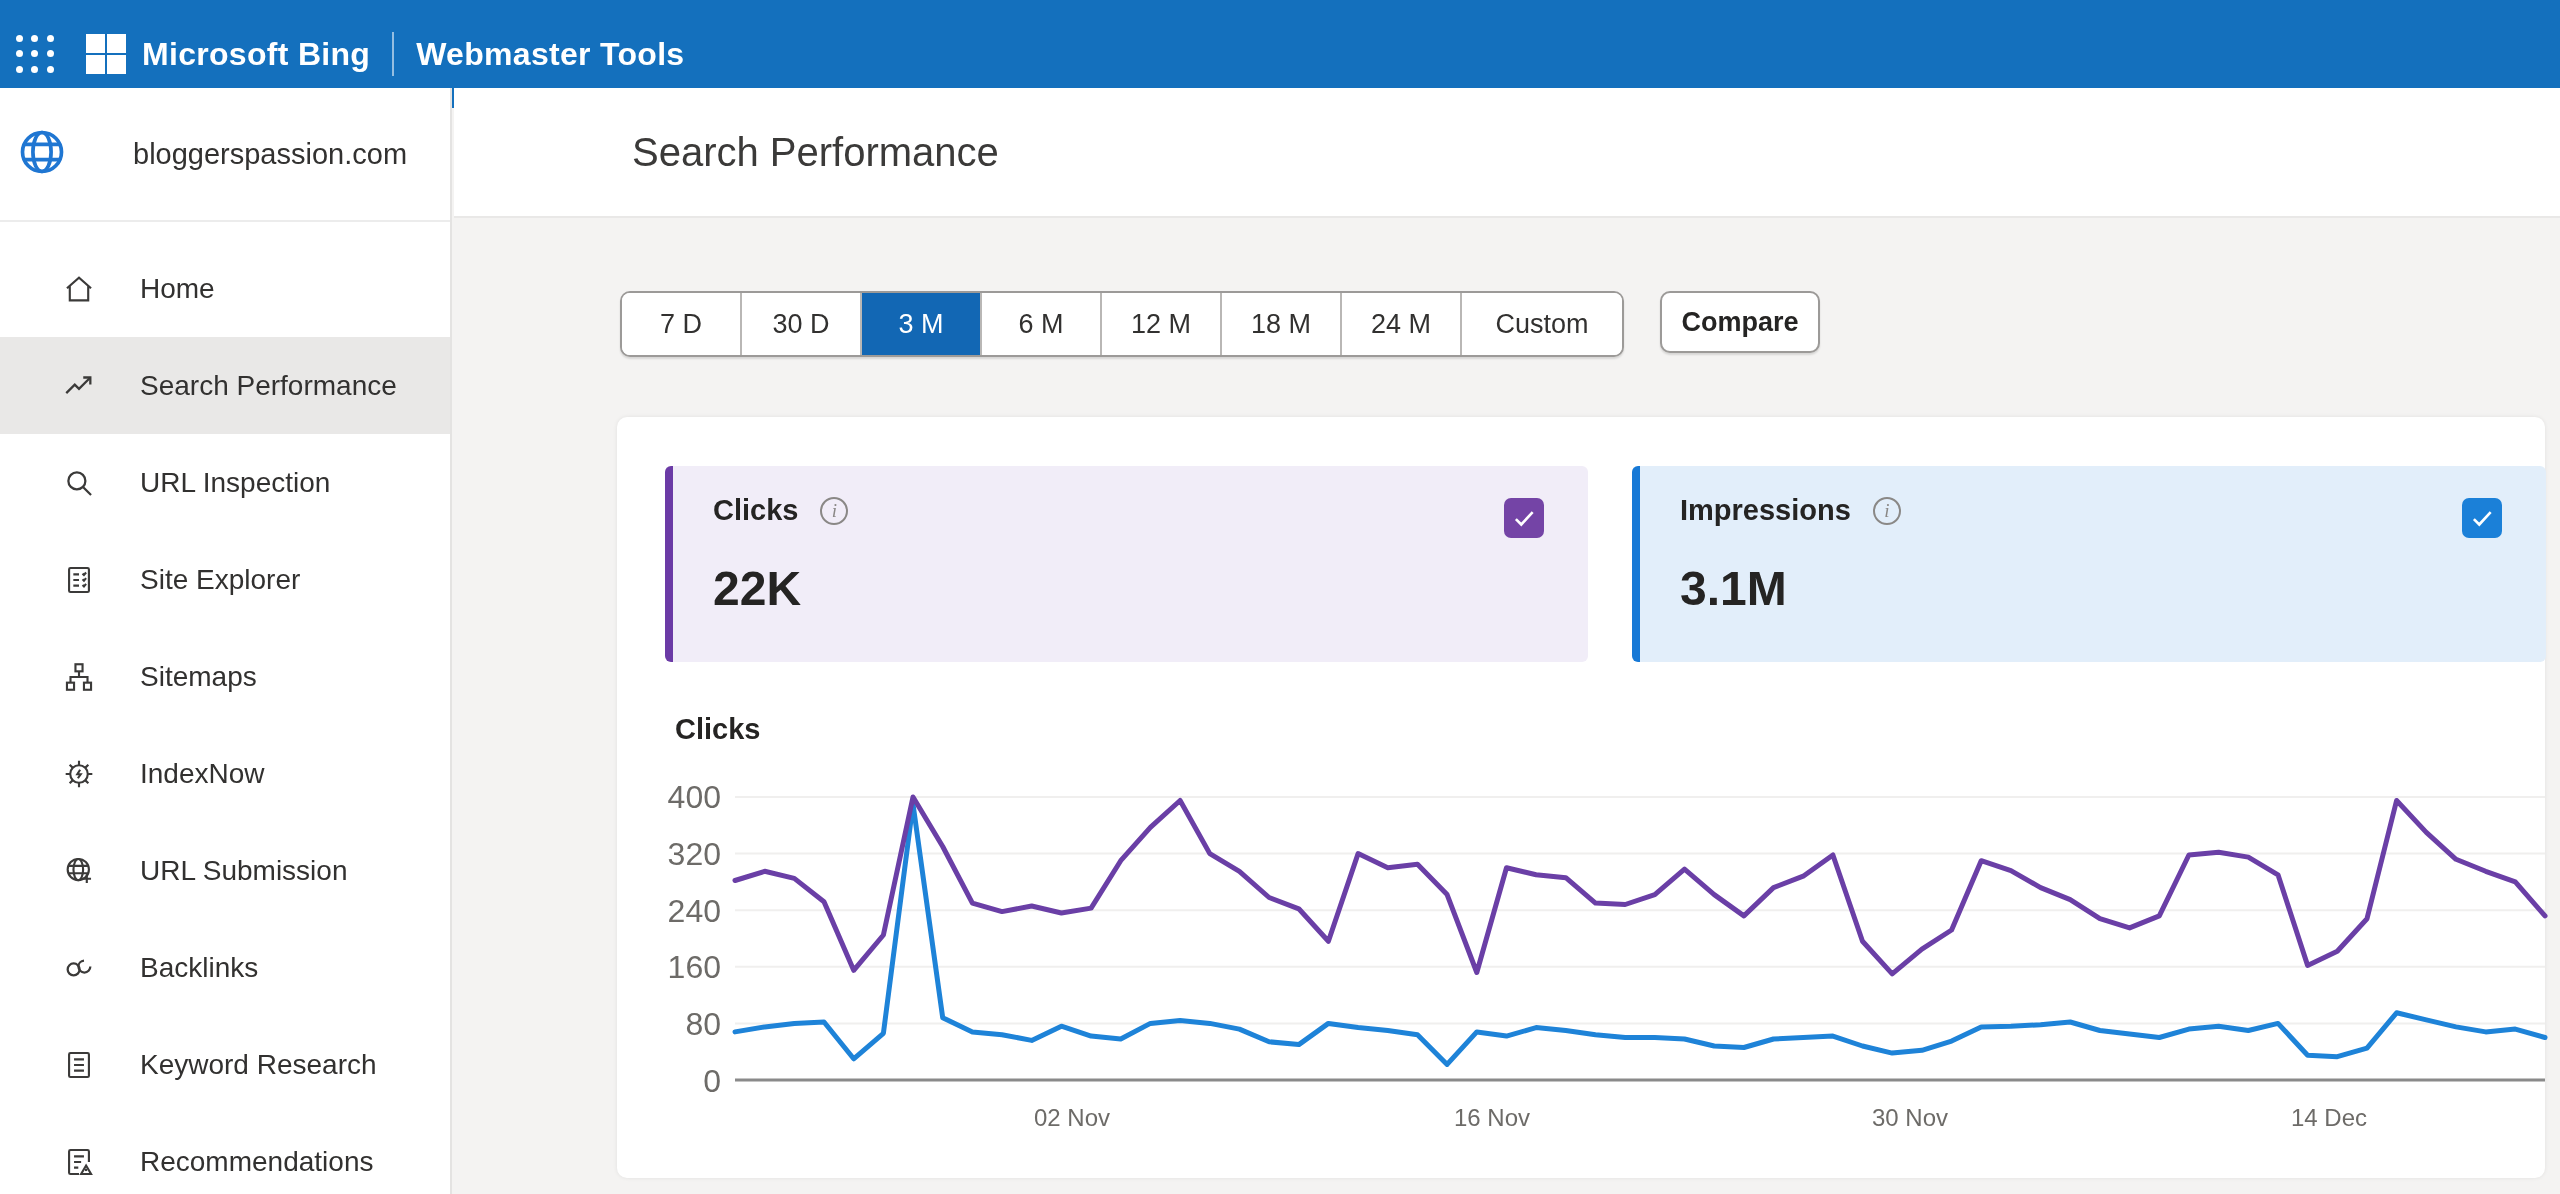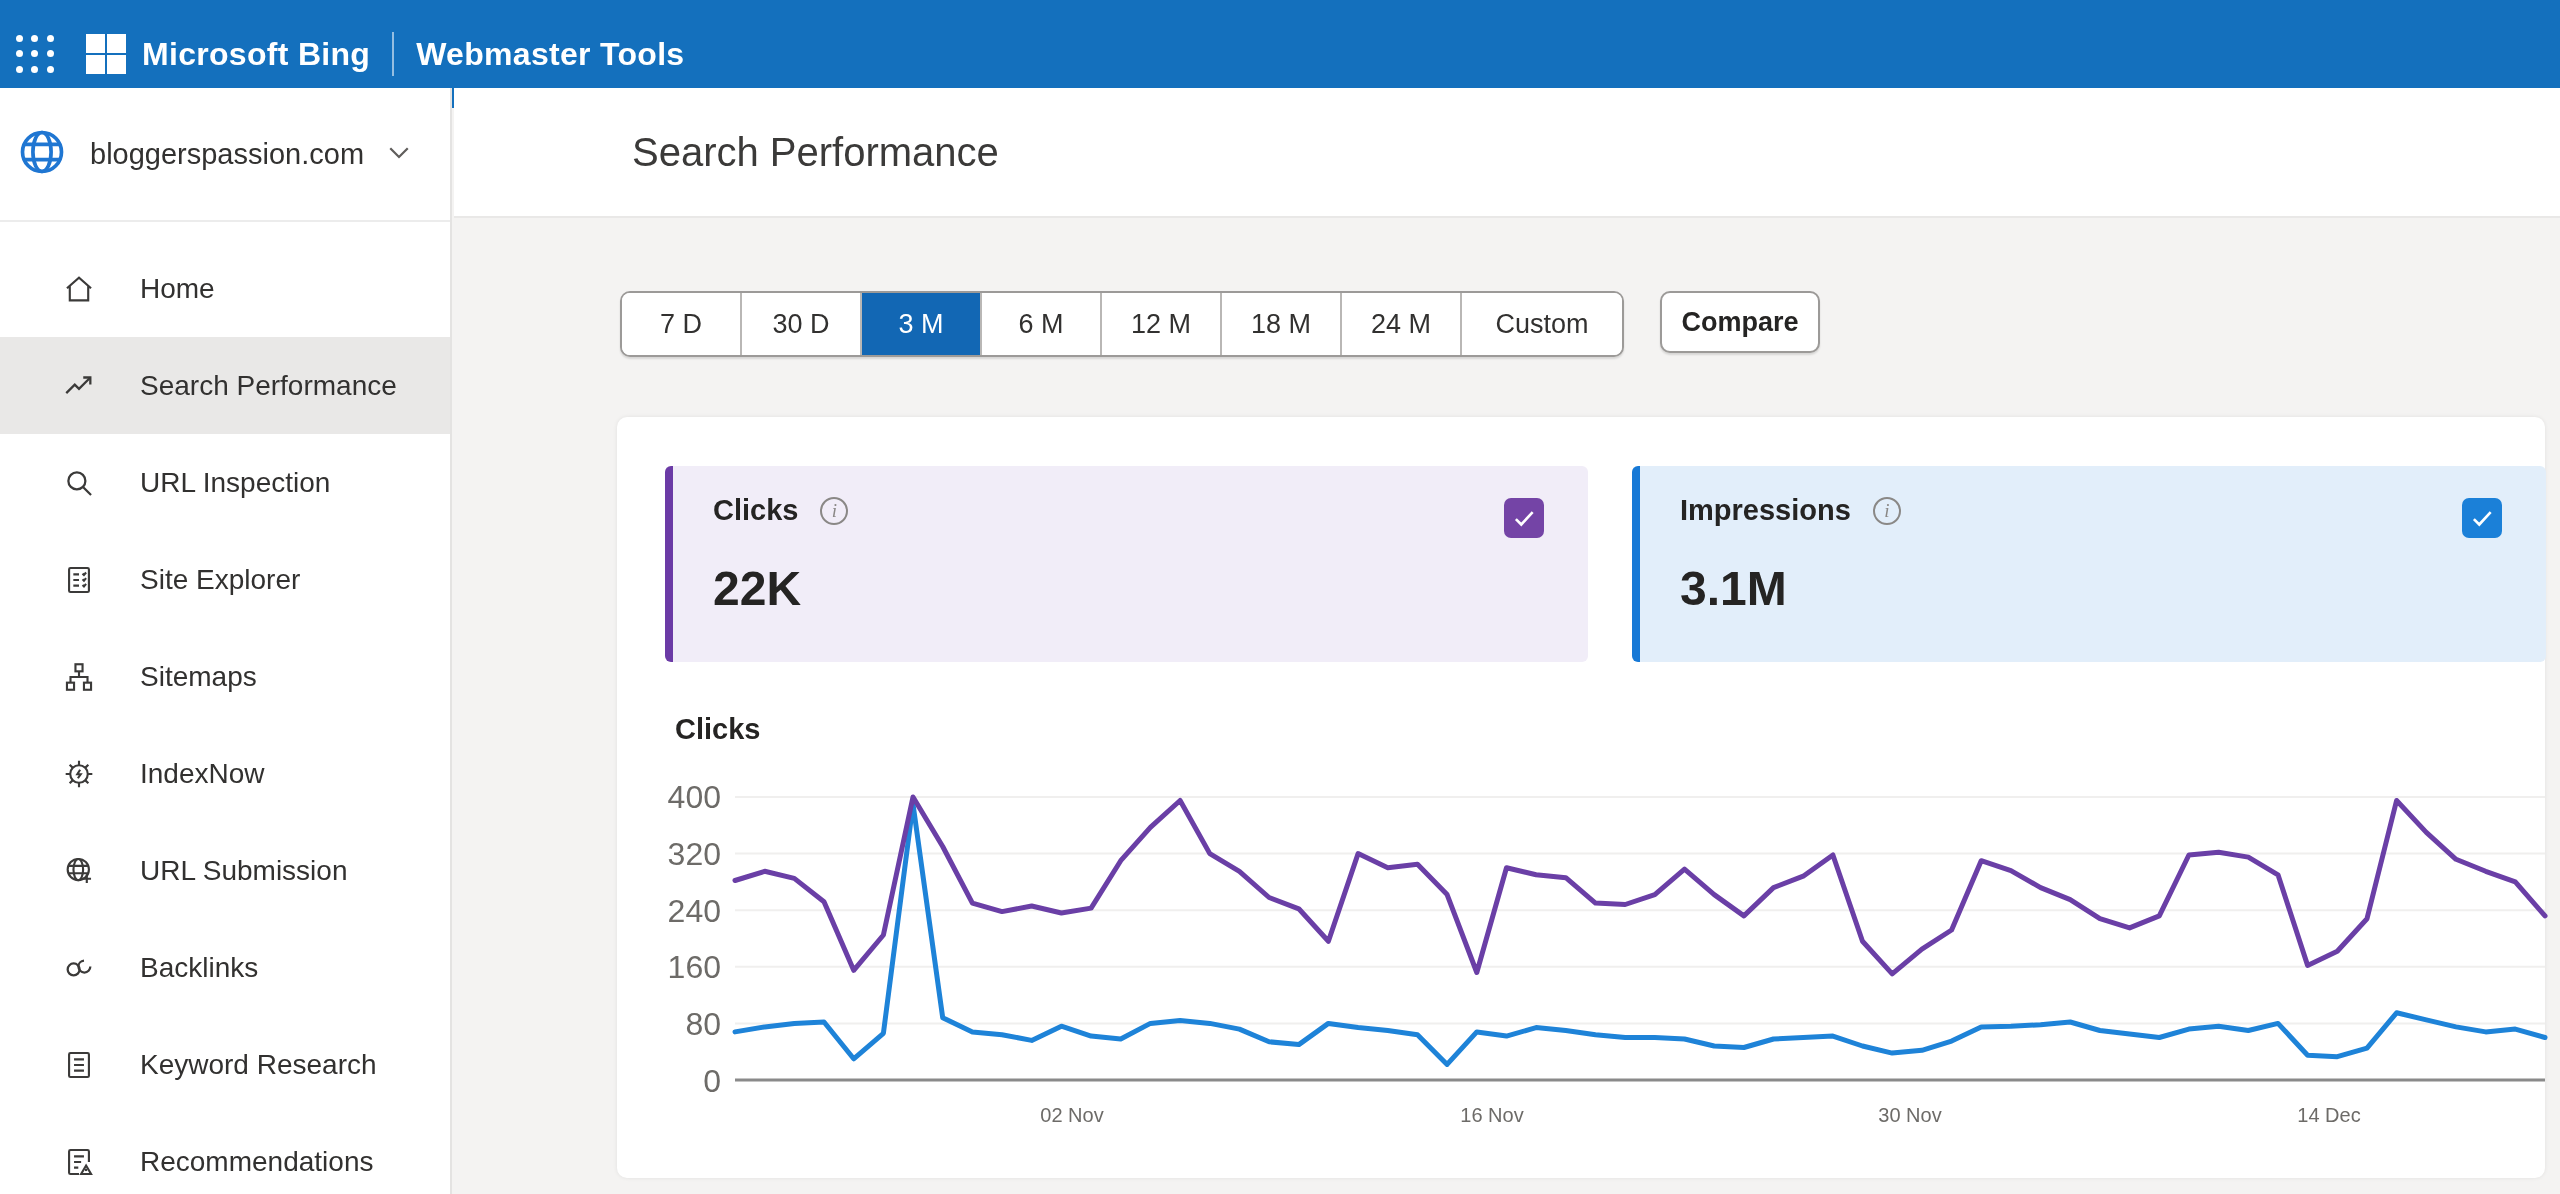--- a/index.html
+++ b/index.html
@@ -12,21 +12,21 @@
   .waffle { width:46px; height:46px; margin-left:12px; display:grid; grid-template-columns:repeat(3,1fr); grid-template-rows:repeat(3,1fr); place-items:center; cursor:pointer; }
   .waffle i { width:7px; height:7px; border-radius:50%; background:#fff; }
   .mslogo { width:40px; height:40px; margin-left:28px; display:grid; grid-template-columns:19px 19px; grid-template-rows:19px 19px; gap:2px; }
   .mslogo i { background:#fff; }
   .brand { font-size:32px; font-weight:700; margin-left:16px; letter-spacing:.3px; }
   .bar-divider { width:2px; height:44px; background:rgba(255,255,255,.55); margin:0 22px; }
   .product { font-size:32px; font-weight:700; letter-spacing:.3px; }
 
   
   .sidebar { position:absolute; left:0; top:88px; width:452px; height:1106px; background:#fff; border-right:2px solid #e4e3e2; }
-  .site-row { height:134px; display:flex; align-items:center; border-bottom:2px solid #ececec; cursor:pointer; }
+  .site-row { height:134px; display:flex; align-items:center; border-bottom:2px solid #ececec; cursor:pointer;gap:43px; }
   .site-globe { margin-left:16px; flex:0 0 auto; }
   .site-name { font-size:29px; color:#323130; margin-left:22px; flex:1 1 auto; }
   .site-chevron { margin-right:36px; }
   .nav { padding-top:18px; }
   .nav-item { height:97px; display:flex; align-items:center; cursor:pointer; }
   .nav-item.selected { background:#e9e8e7; }
   .nav-icon { width:34px; height:34px; margin-left:62px; flex:0 0 auto; display:flex; align-items:center; justify-content:center; }
   .nav-label { font-size:28px; margin-left:44px; white-space:nowrap; }
 
   
@@ -54,21 +54,21 @@
   .info-icon { width:28px; height:28px; border:2px solid #8a8886; border-radius:50%; color:#8a8886; font-size:19px; display:flex; align-items:center; justify-content:center; font-family:"Liberation Serif", serif; font-style:italic; cursor:pointer; }
   .metric-value { font-size:48px; font-weight:700; color:#252423; margin-top:34px; }
   .metric-checkbox { position:absolute; top:32px; right:44px; width:40px; height:40px; border-radius:7px; display:flex; align-items:center; justify-content:center; cursor:pointer; }
   .metric-checkbox svg { display:block; }
 
   
   .chart-title { position:absolute; left:58px; top:296px; font-size:29px; font-weight:700; color:#252423; }
   .ytick { position:absolute; width:70px; text-align:right; font-size:32px; color:#6d6b68; }
   .chart-svg-wrap { position:absolute; left:118px; top:377px; width:1810px; height:289px; }
   .chart-svg-wrap svg { overflow:visible; display:block; }
-  .xtick { position:absolute; top:687px; width:140px; text-align:center; font-size:20px; color:#6d6b68; }
+  .xtick { position:absolute; top:687px; width:140px; text-align:center; font-size:24px; color:#6d6b68; }
 </style>
 </head>
 <body>
 
 <div id="app">
 
   <div class="topbar" style="background: rgb(20, 112, 189);">
     <div class="waffle">
       <i></i>
         <i></i>

